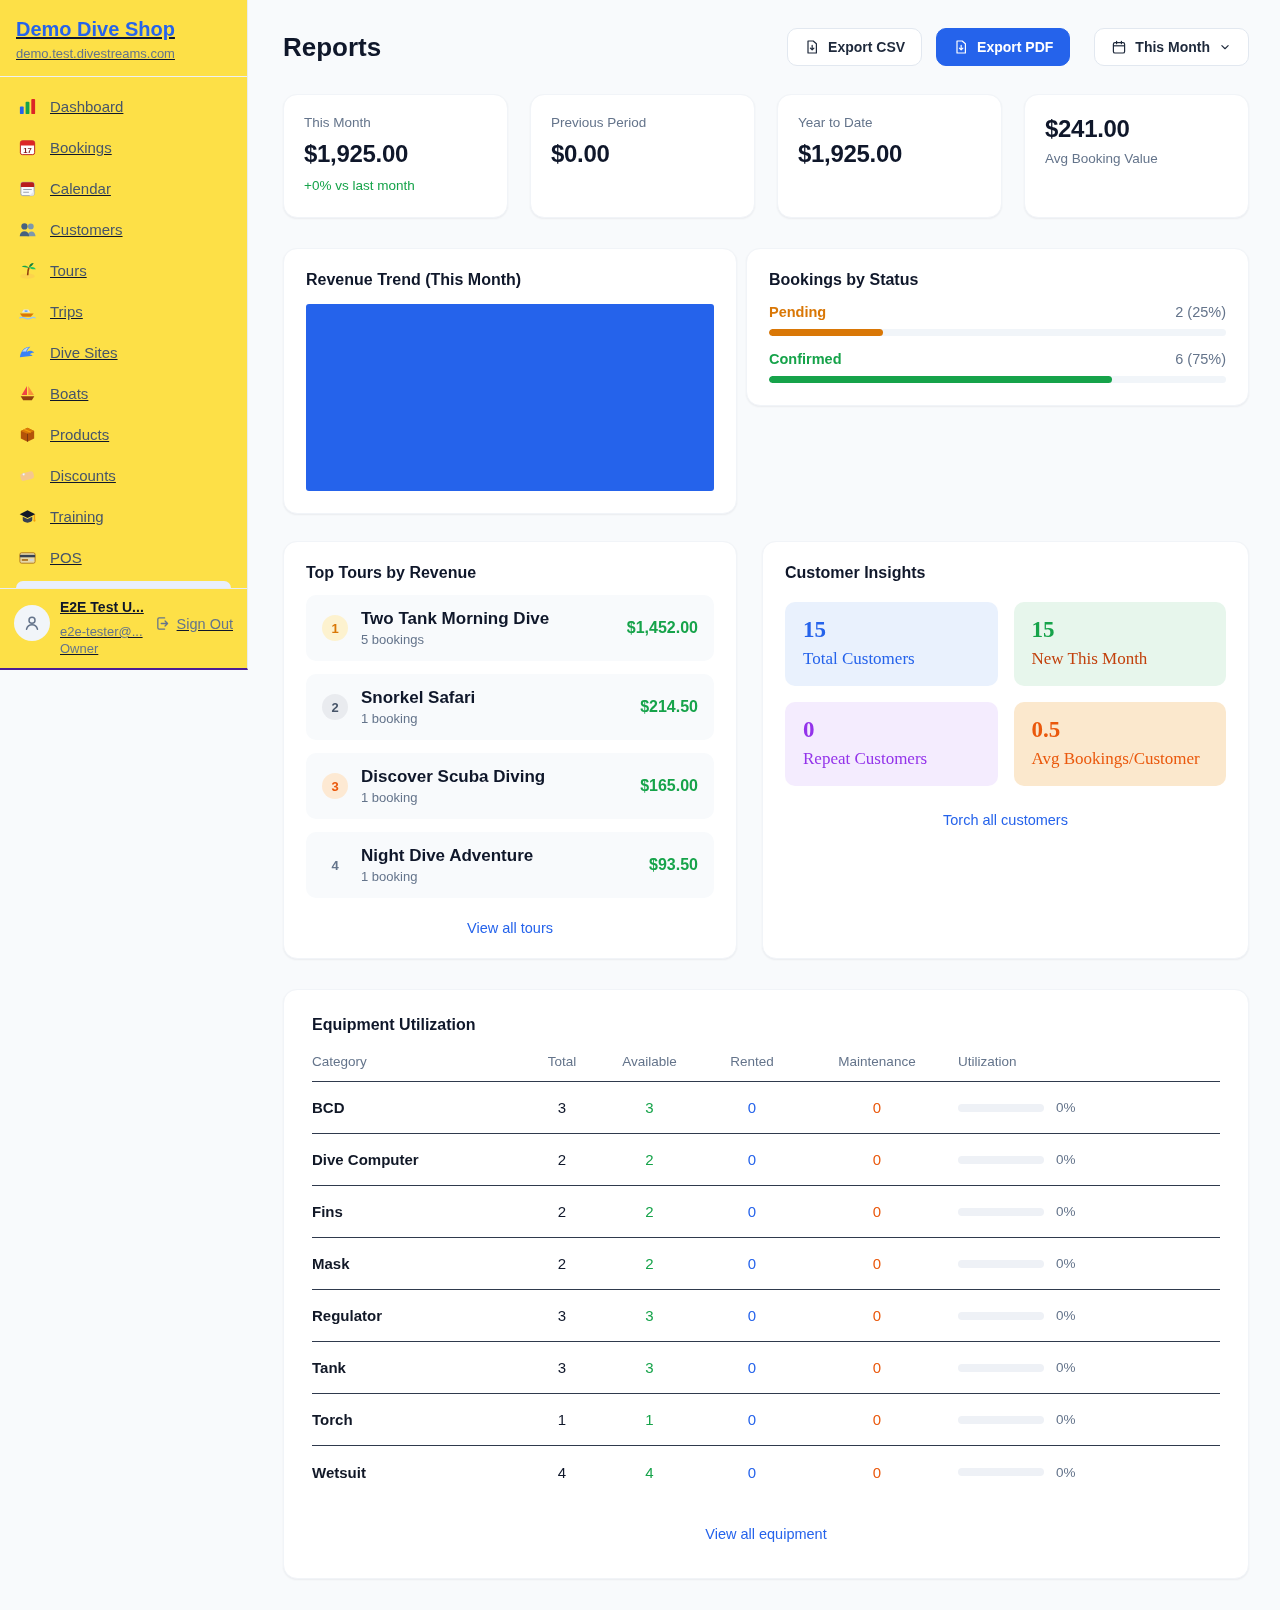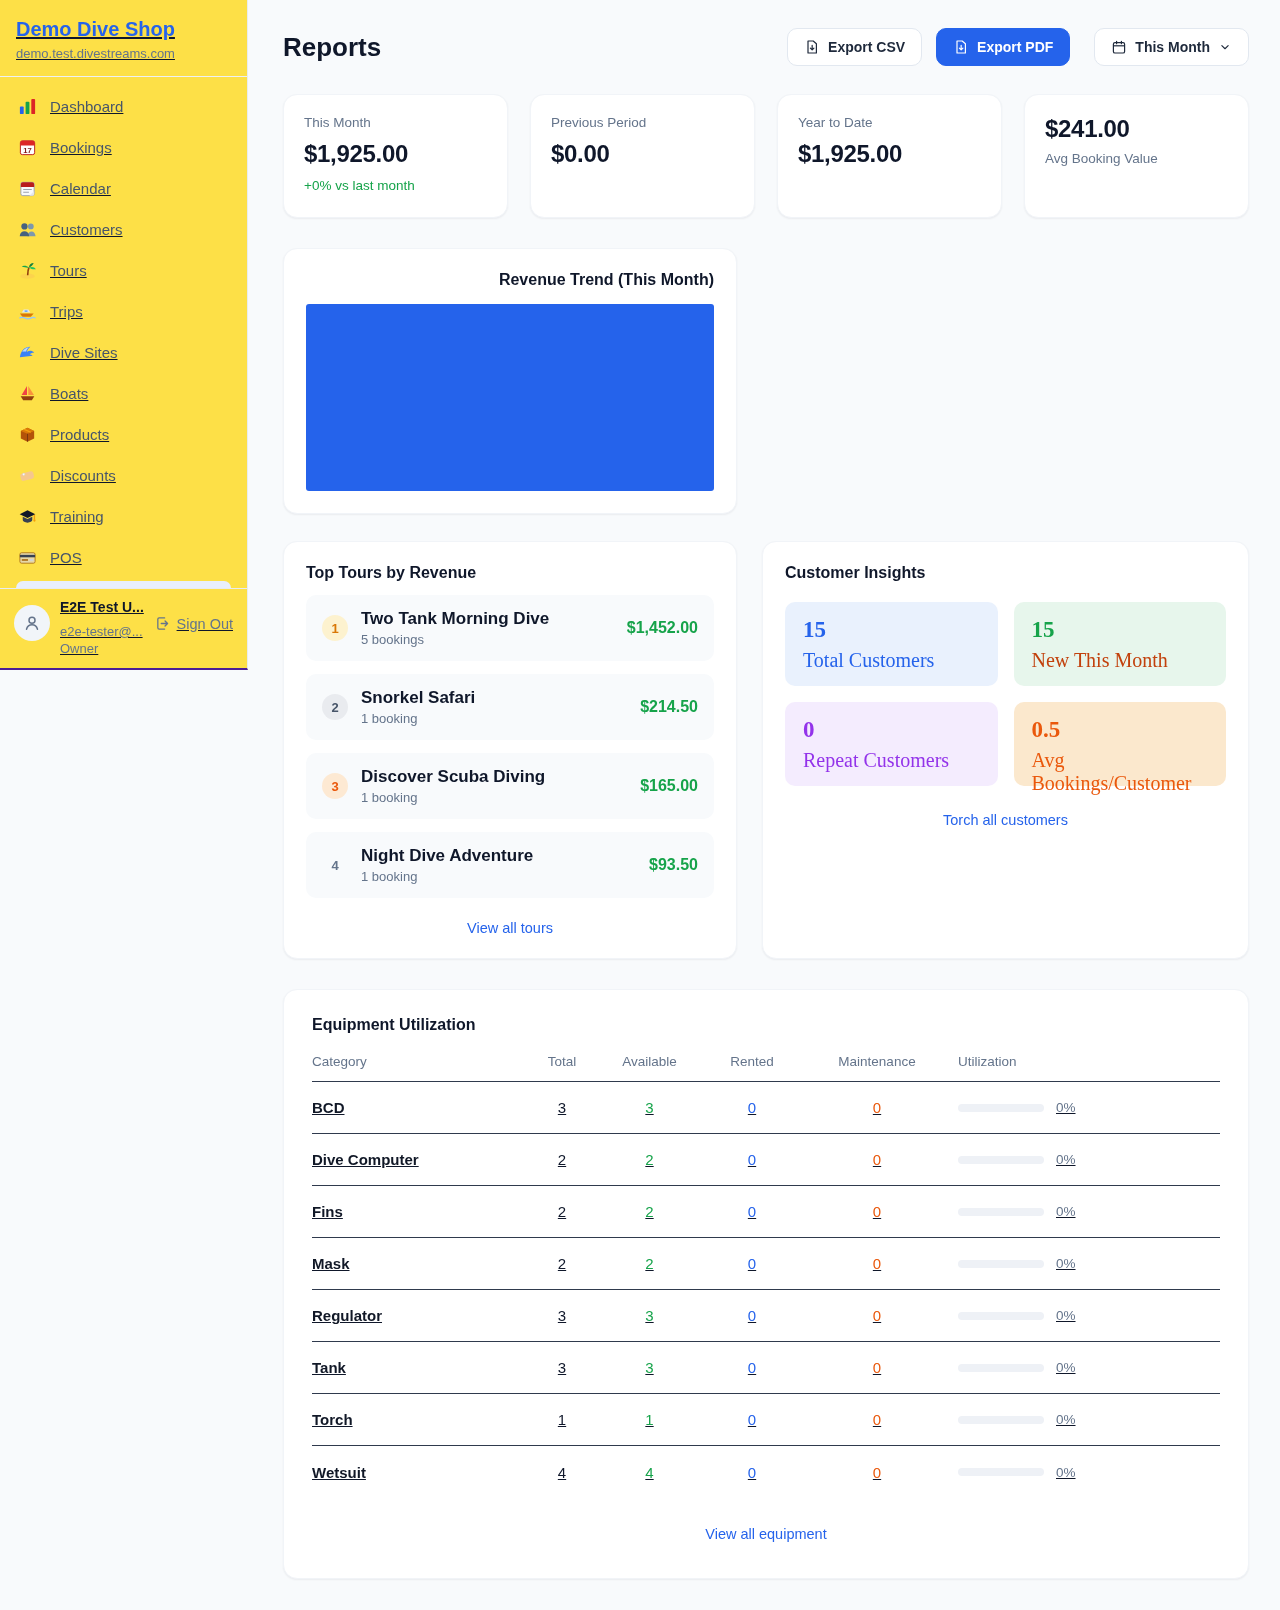--- a/index.html
+++ b/index.html
@@ -68,21 +68,21 @@
   .card-title { font-size:16px; font-weight:bold; color:#0f172a; }
 
   .stats { display:grid; grid-template-columns:repeat(4,1fr); gap:22px; margin-bottom:30px; }
   .stat-card { padding:20px; height:124px; }
   .stat-label { font-size:13.5px; color:#64748b; }
   .stat-value { font-size:24px; font-weight:bold; color:#0f172a; margin-top:10px; letter-spacing:-0.3px; }
   .stat-delta { font-size:13.5px; color:#16a34a; margin-top:10px; }
   .stat-card.value-first .stat-value { margin-top:0; }
   .stat-card.value-first .stat-label { margin-top:8px; }
 
-  .charts-row { display:grid; grid-template-columns:454px 1fr; gap:9px; align-items:start; margin-bottom:27px;text-align:right; }
+  .charts-row { display:grid; grid-template-columns:454px 1fr; gap:9px; align-items:start; margin-bottom:27px; }
   .chart-card { padding:22px; }
   .chart-block { margin-top:15px; height:187px; border-radius:3px; background:#2563eb; }
 
   .status-card { padding:22px; }
   .status-row { margin-top:15px; }
   .status-head { display:flex; align-items:baseline; font-size:14.5px; font-weight:bold; }
   .status-count { margin-left:auto; color:#64748b; font-weight:normal; font-size:14.5px; }
   .track { margin-top:9px; height:7px; background:#f1f5f9; border-radius:4px; overflow:hidden; }
   .fill { height:100%; border-radius:4px; }
 
@@ -108,28 +108,28 @@
   .tour-amt { margin-left:auto; font-size:16px; font-weight:bold; color:#16a34a; white-space:nowrap; }
   .view-link {
     display:block; text-align:center; color:#2563eb; font-size:14.5px;
     margin-top:22px; cursor:pointer; text-decoration:none;
   }
 
   .insights-card { padding:22px; }
   .tiles { display:grid; grid-template-columns:1fr 1fr; gap:16px; margin-top:20px;font-family:Liberation Serif, serif; }
   .tile { border-radius:10px; padding:15px 18px; height:84px; }
   .tile-num { font-size:23px; font-weight:bold; }
-  .tile-label { font-size:20px; margin-top:6px; }
+  .tile-label { font-size:17px; margin-top:6px; }
 
   .equip-card { padding:26px 28px 36px; margin-bottom:33px; }
   .tgrid { display:grid; grid-template-columns:205px 90px 85px 120px 130px 1fr; align-items:center; }
   .table-head { margin-top:20px; padding-bottom:12px; border-bottom:1px solid #2f3a4d; color:#64748b; font-size:13.5px; }
   .th-num { text-align:center; }
   .th-util { padding-left:16px; }
-  .trow { height:52px; border-bottom:1px solid #2f3a4d; font-size:15px;text-decoration:underline; }
+  .trow { height:52px; border-bottom:1px solid #2f3a4d; font-size:15px; }
   .trow.last { border-bottom:none; }
   .cat { font-weight:bold; color:#111827; }
   .num { text-align:center; }
   .num-total { color:#0f172a; }
   .num-avail { color:#16a34a; }
   .num-rented { color:#2563eb; }
   .num-maint { color:#ea580c; }
   .util { display:flex; align-items:center; gap:12px; padding-left:16px; }
   .util-bar { width:86px; height:8px; border-radius:4px; background:#eef1f6; }
   .util-pct { font-size:13.5px; color:#64748b; }
@@ -346,20 +346,41 @@
         <div class="stat-value">$241.00</div>
         <div class="stat-label">Avg Booking Value</div>
       </div>
     </div>
 
     <div class="charts-row">
       <div class="card chart-card">
         <div class="card-title">Revenue Trend (This Month)</div>
         <div class="chart-block" style="background: rgb(37, 99, 235);"></div>
       </div>
+      <div class="card status-card">
+        <div class="card-title">Bookings by Status</div>
+        <div class="status-row">
+          <div class="status-head">
+            <span style="color: rgb(217, 119, 6);">Pending</span>
+            <span class="status-count">2 (25%)</span>
+          </div>
+          <div class="track">
+            <div class="fill" style="background: rgb(217, 119, 6); width: 25%;"></div>
+          </div>
+        </div>
+        <div class="status-row">
+          <div class="status-head">
+            <span style="color: rgb(22, 163, 74);">Confirmed</span>
+            <span class="status-count">6 (75%)</span>
+          </div>
+          <div class="track">
+            <div class="fill" style="background: rgb(22, 163, 74); width: 75%;"></div>
+          </div>
+        </div>
+      </div>
     </div>
 
     <div class="row3">
       <div class="card tours-card">
         <div class="card-title">Top Tours by Revenue</div>
 
         <div class="tour-row">
           <div class="rank rank-1">1</div>
           <div>
             <div class="tour-name">Two Tank Morning Dive</div>

